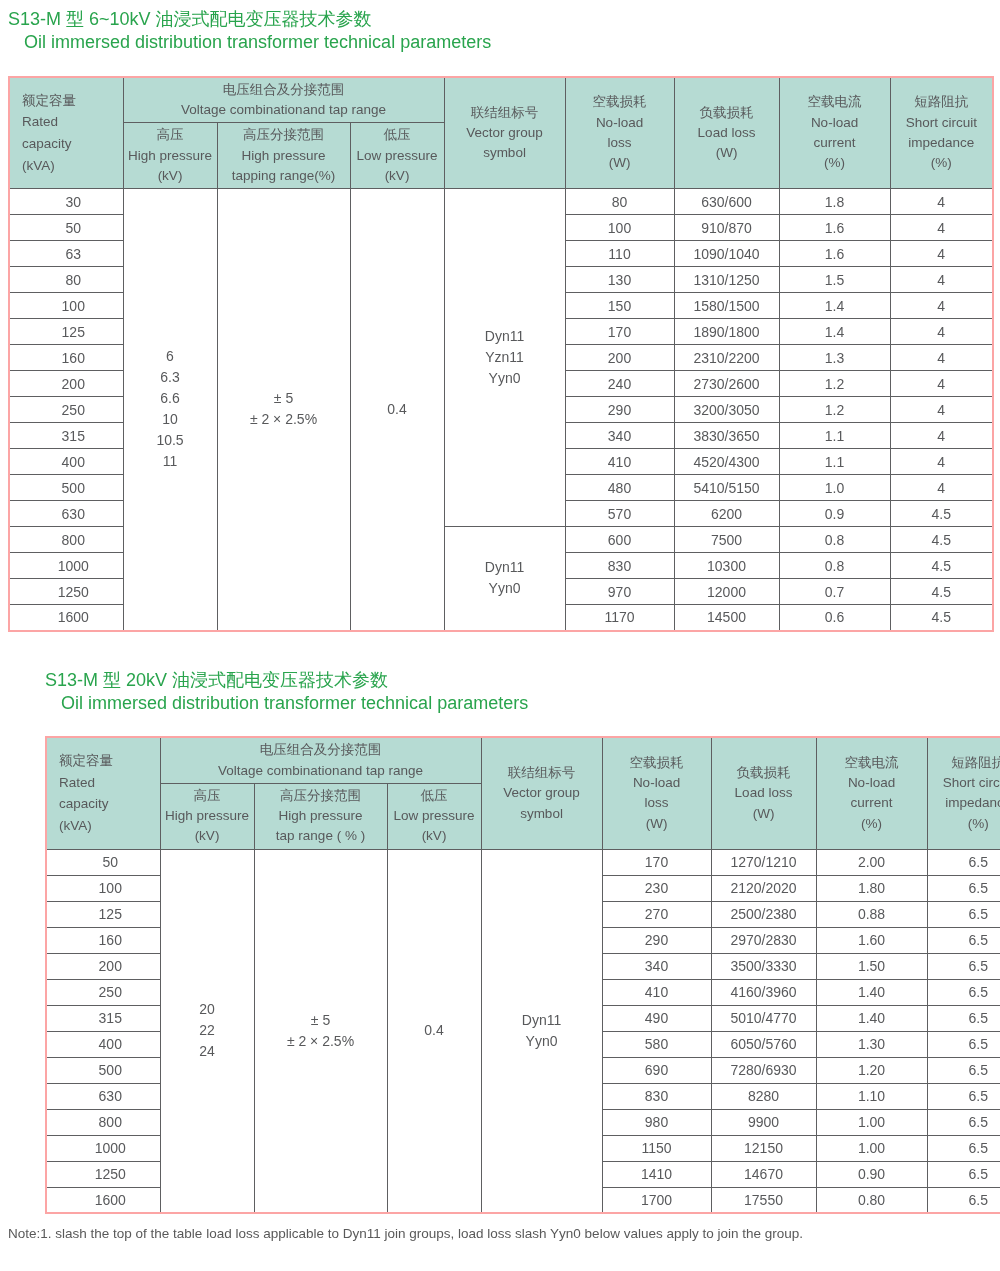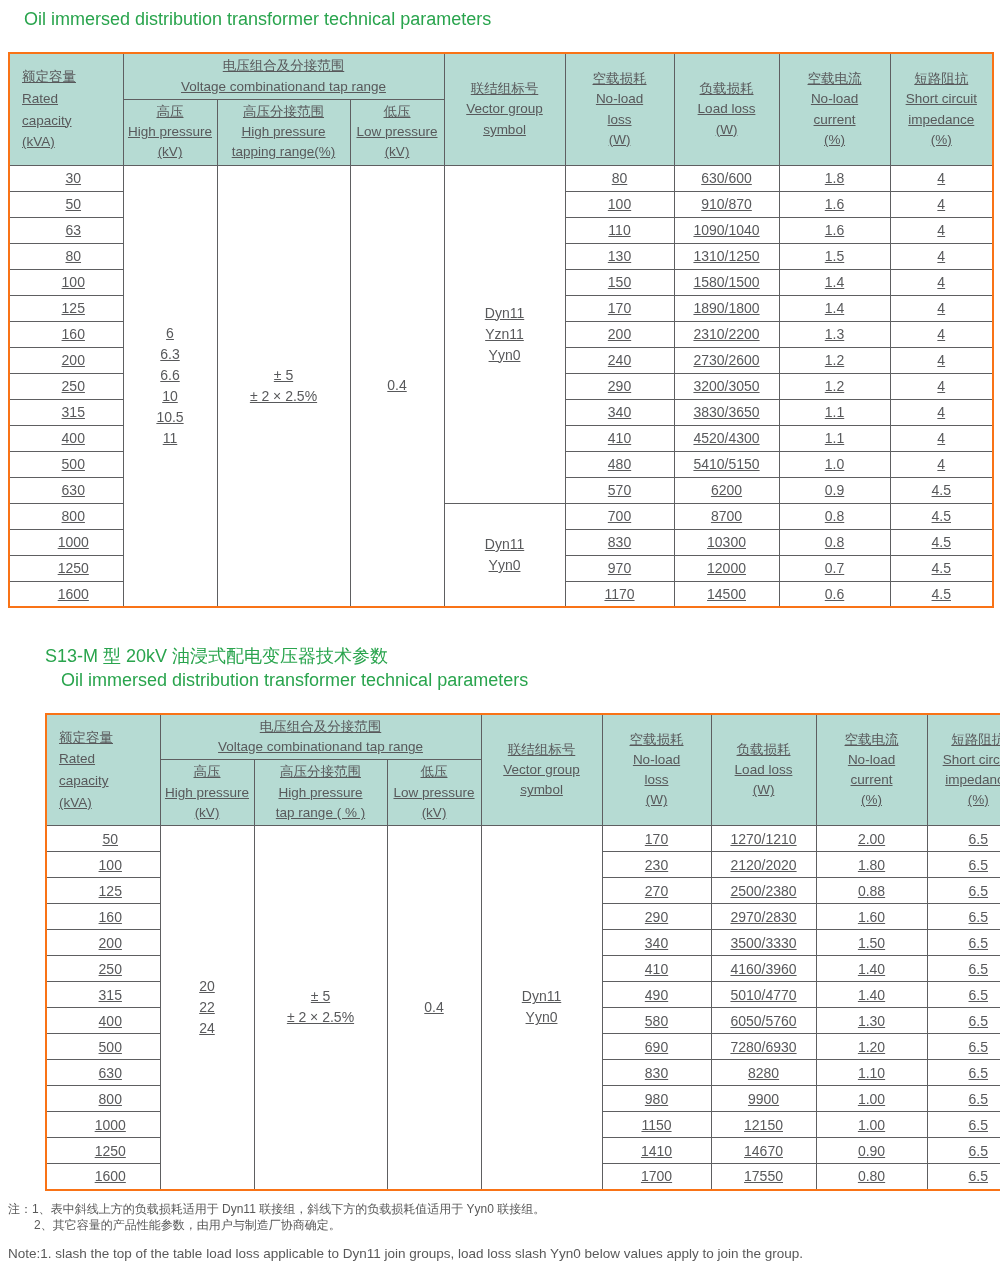--- a/index.html
+++ b/index.html
@@ -24,22 +24,21 @@
     font-size: 18px;
     font-weight: 400;
     line-height: 1.3;
   }
 
   .param-table {
     width: 984px;
     border-collapse: collapse;
     table-layout: fixed;
     margin-top: 21px;
-    border: 2px solid #f97316;
-    text-decoration: underline;
+    border: 2px solid #fca5a5;
   }
   .param-table th, .param-table td {
     border: 1px solid #5e5f61;
     font-weight: 400;
     color: #58595b;
     overflow: hidden;
   }
   .param-table thead th {
     background: var(--header-bg, #b6dbd3);
     font-size: 13.5px;
@@ -89,20 +88,21 @@
     line-height: 1.3;
     color: #595959;
   }
 </style>
 </head>
 <body>
 
 <div class="page">
 
   <section>
+    <h2 class="section-title-zh">S13-M 型 6~10kV 油浸式配电变压器技术参数</h2>
     <h3 class="section-title-en">Oil immersed distribution transformer technical parameters</h3>
 
     <table class="param-table">
       <colgroup>
         <col style="width:114px">
           <col style="width:94px">
           <col style="width:133px">
         <col style="width:94px">
           <col style="width:121px">
           <col style="width:109px">
@@ -250,22 +250,22 @@
             <td class="cap">630</td>
             <td class="num">570</td>
             <td class="num">6200</td>
             <td class="num">0.9</td>
             <td class="num">4.5</td>
           </tr>
           <tr>
             <td class="cap">800</td>
             <td class="multi" rowspan="4">Dyn11
 Yyn0</td>
-            <td class="num">700</td>
-            <td class="num">8700</td>
+            <td class="num">600</td>
+            <td class="num">7500</td>
             <td class="num">0.8</td>
             <td class="num">4.5</td>
           </tr>
           <tr>
             <td class="cap">1000</td>
             <td class="num">830</td>
             <td class="num">10300</td>
             <td class="num">0.8</td>
             <td class="num">4.5</td>
           </tr>
@@ -447,23 +447,19 @@
             <td class="num">1700</td>
             <td class="num">17550</td>
             <td class="num">0.80</td>
             <td class="num">6.5</td>
           </tr>
         </tbody>
     </table>
   </section>
 
   <div class="notes">
-    <div class="note-zh">
-      <div>注：1、表中斜线上方的负载损耗适用于 Dyn11 联接组，斜线下方的负载损耗值适用于 Yyn0 联接组。</div>
-      <div class="indent">2、其它容量的产品性能参数，由用户与制造厂协商确定。</div>
-    </div>
     <div class="note-en">
       <div>Note:1. slash the top of the table load loss applicable to Dyn11 join groups, load loss slash Yyn0 below values apply to join the group.</div>
 
     </div>
   </div>
 
 </div>
 
 </body></html>

